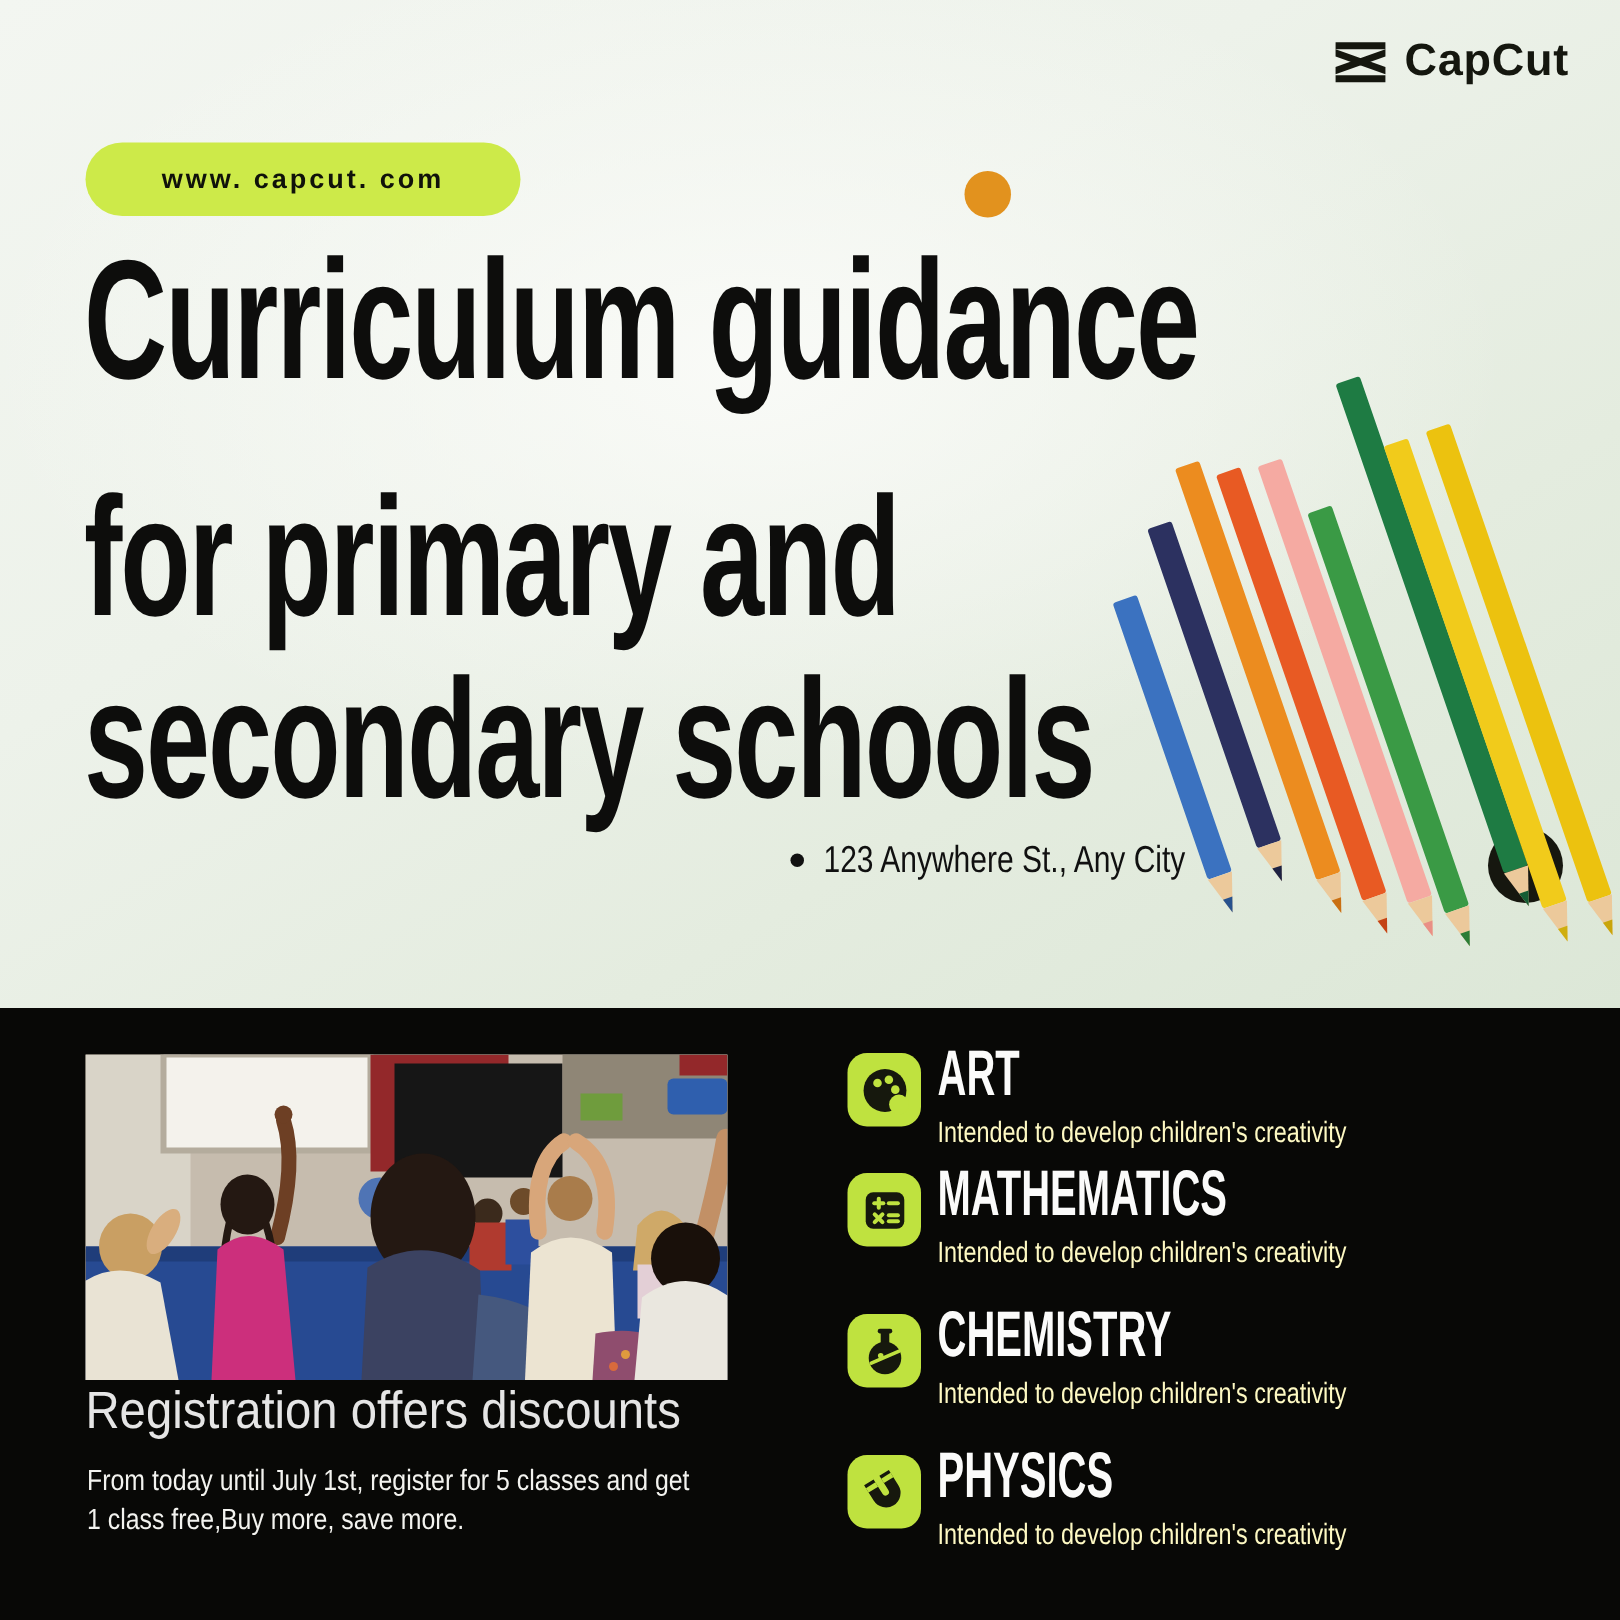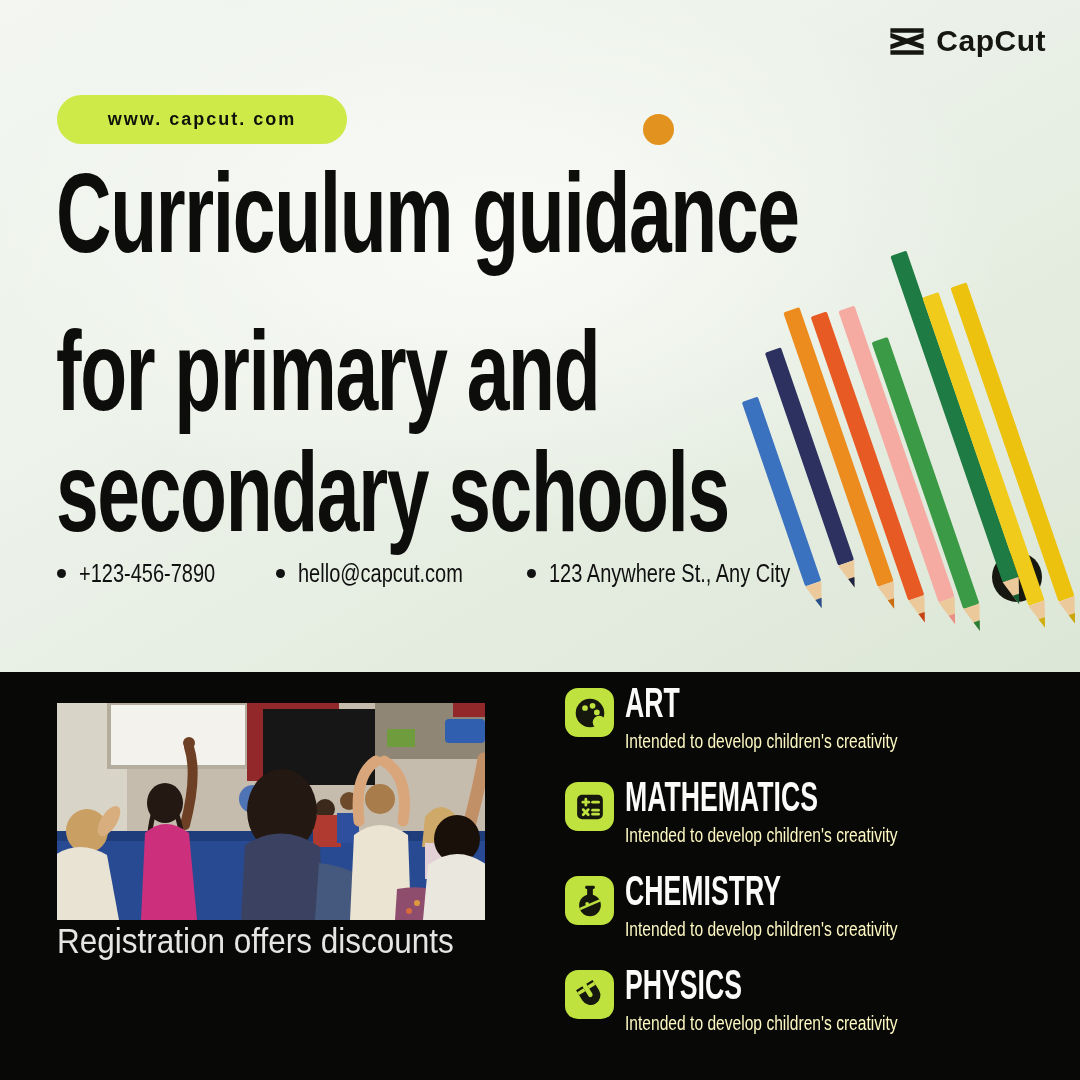--- a/index.html
+++ b/index.html
@@ -35,21 +35,21 @@
   .c1{left:57px;} .c2{left:276px;} .c3{left:527px;}
   .pencils{position:absolute;left:733px;top:244px;width:360px;height:400px;z-index:1;}
   
   .footer{position:absolute;left:0;top:672px;width:1080px;height:408px;background:#080806;}
   .photo{position:absolute;left:57px;top:31px;width:428px;height:217px;overflow:hidden;background:#c6bcae;}
   .offer-title{position:absolute;left:57px;top:251px;margin:0;color:#e5e5e5;font-weight:500;line-height:1;}
   .offer-title .cx{font-size:35px;transform:scaleX(.9);}
   .offer-body{position:absolute;left:58px;top:302px;color:#f3f3ef;}
   .offer-body .cx{font-size:19.5px;line-height:26px;transform:scaleX(.85);display:block;font-weight:400;}
   .subject{position:absolute;left:565px;width:480px;height:92px;}
-  .s1{top:16px;} .s2{top:110px;text-decoration:underline;} .s3{top:204px;} .s4{top:298px;}
+  .s1{top:30px;} .s2{top:110px;text-decoration:underline;} .s3{top:204px;} .s4{top:298px;}
   .s-icon{position:absolute;left:0;top:0;width:49px;height:49px;border-radius:13px;background:#bfe23f;
     display:flex;align-items:center;justify-content:center;}
   .s-icon svg{width:40px;height:40px;}
   .s-title{position:absolute;left:60px;top:-7px;margin:0;color:#fbfbfa;font-weight:700;line-height:1;}
   .s-title .cx{font-size:43px;transform:scaleX(.62);}
   .s-desc{position:absolute;left:60px;top:44px;color:#fef9c3;line-height:1;}
   .s-desc .cx{font-size:19.5px;transform:scaleX(.8);font-weight:400;}
 </style>
 </head>
 <body>
@@ -124,28 +124,20 @@
       </g>
       <g transform="rotate(-19 279.5 198)">
         <rect x="271" y="32" width="17" height="332" rx="2" fill="#ecc20f"></rect>
         <polygon points="271,364 288,364 279.5,390" fill="#ecc99b"></polygon>
         <polygon points="276.2,380 282.8,380 279.5,390" fill="#c9a50a"></polygon>
       </g>
     </svg>
 
     <div class="dot-black"></div>
 
-    <div class="contact c1">
-      <span class="bullet"></span>
-      <span class="txt">+123-456-7890</span>
-    </div>
-    <div class="contact c2">
-      <span class="bullet"></span>
-      <span class="txt">hello@capcut.com</span>
-    </div>
     <div class="contact c3">
       <span class="bullet"></span>
       <span class="txt">123 Anywhere St., Any City</span>
     </div>
   </div>
 
   <div class="footer">
 
     <div class="photo">
       <svg viewBox="0 0 428 217" width="428" height="217" aria-hidden="true">
@@ -197,20 +189,24 @@
         <rect x="368" y="140" width="36" height="36" fill="#e3cfd6"></rect>
 
         <path d="M404 152 Q421 92 427 56" stroke="#c29066" stroke-width="13" fill="none" stroke-linecap="round"></path>
         <ellipse cx="400" cy="136" rx="23" ry="24" fill="#19100a"></ellipse>
         <path d="M366 217 L371 162 Q400 140 430 162 L430 217 Z" fill="#eae7df"></path>
       </svg>
     </div>
 
     <h2 class="offer-title"><span class="cx">Registration offers discounts</span></h2>
 
+    <div class="offer-body">
+      <span class="cx">From today until July 1st, register for 5 classes and get</span>
+      <span class="cx">1 class free,Buy more, save more.</span>
+    </div>
 
     <div class="subject s1">
       <div class="s-icon">
         <svg viewBox="0 0 28 28" aria-hidden="true">
           <circle cx="14" cy="14" r="10" fill="#16180d"></circle>
           <circle cx="20.5" cy="20.5" r="4.6" fill="#bfe23f"></circle>
           <circle cx="10.5" cy="10.5" r="2" fill="#bfe23f"></circle>
           <circle cx="15.8" cy="9" r="2" fill="#bfe23f"></circle>
           <circle cx="18.8" cy="13.6" r="2" fill="#bfe23f"></circle>
         </svg>

